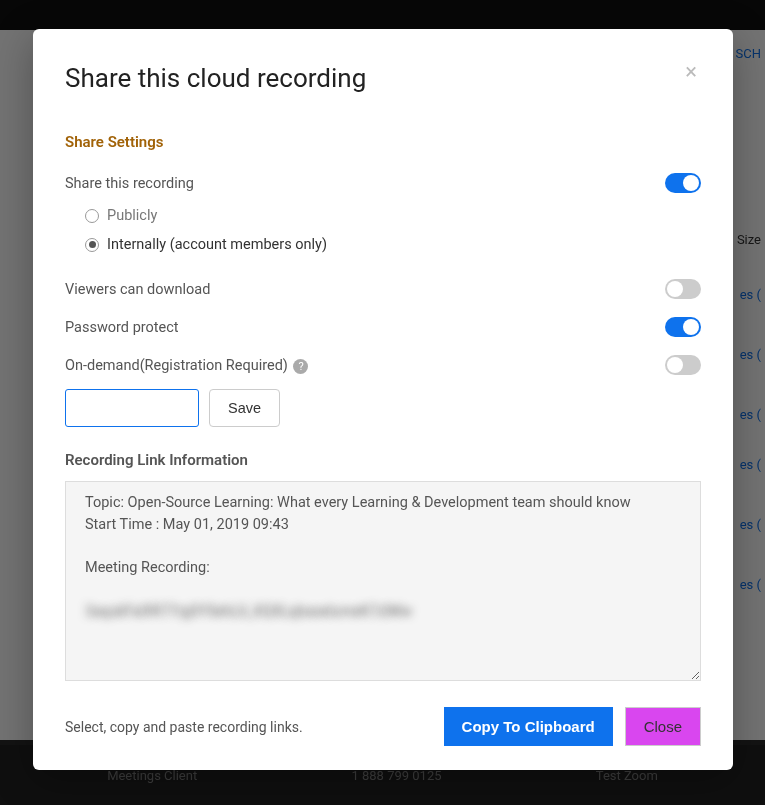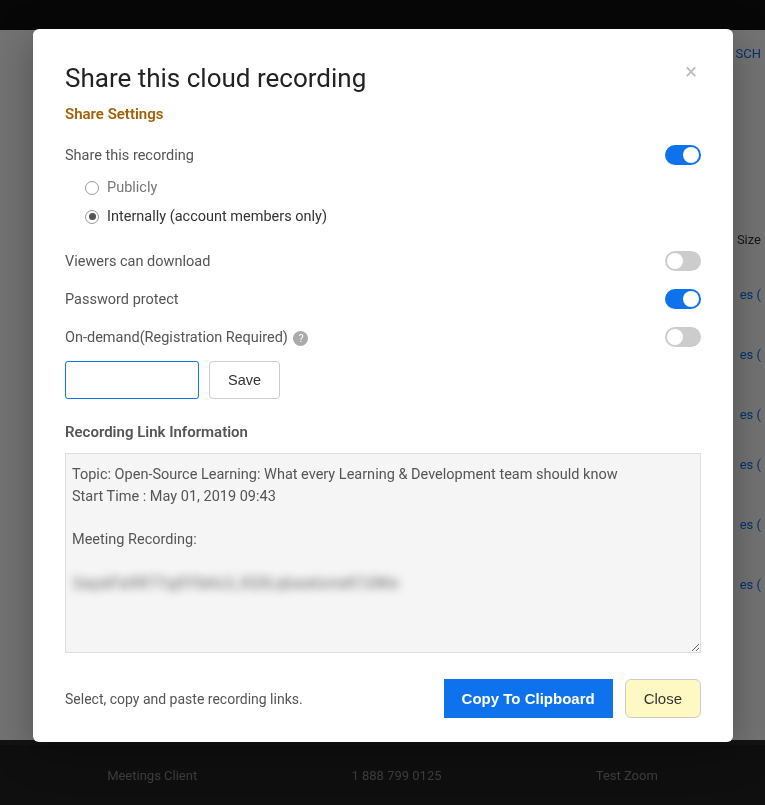--- a/index.html
+++ b/index.html
@@ -34,21 +34,21 @@
     background: #fff;
     border-radius: 6px;
     box-shadow: 0 10px 40px rgba(0,0,0,0.3);
     padding: 28px 32px 24px 32px;
     color: #333;
   }
   .modal-header {
     display:flex;
     justify-content: space-between;
     align-items: flex-start;
-    margin-bottom: 12px;
+    margin-bottom: 40px;
   }
   .modal-title {
     font-size: 26px;
     font-weight: 400;
     color: #222;
     margin: 6px 0 0 0;
   }
   .close-x {
     font-size: 22px;
     color: #bbb;
@@ -155,21 +155,21 @@
     font-weight:600;
     color:#555;
     margin-bottom:12px;
   }
   .link-box {
     width:100%;
     height: 200px;
     border:1px solid #ddd;
     background:#f5f5f5;
     border-radius:0;
-    padding:10px 6px;
+    padding:10px 19px;
     font-size:14.5px;
     color:#555;
     resize: both;
     overflow:auto;
     font-family: inherit;
     line-height:1.5;
   }
   .footer {
     display:flex;
     justify-content: space-between;
@@ -185,24 +185,24 @@
     background:#0E72ED;
     color:#fff;
     border:none;
     border-radius:0;
     padding: 10px 18px;
     font-size:15px;
     font-weight:600;
     cursor:pointer;
   }
   .btn-secondary {
-    background:#fef9c3;
+    background:#d946ef;
     color:#333;
     border:1px solid #ccc;
-    border-radius:6px;
+    border-radius:0;
     padding: 10px 18px;
     font-size:15px;
     cursor:pointer;
   }
   .blurred {
     color: transparent;
     text-shadow: 0 0 8px rgba(80,80,80,0.9);
     user-select: none;
   }
   .bottom-strip {

